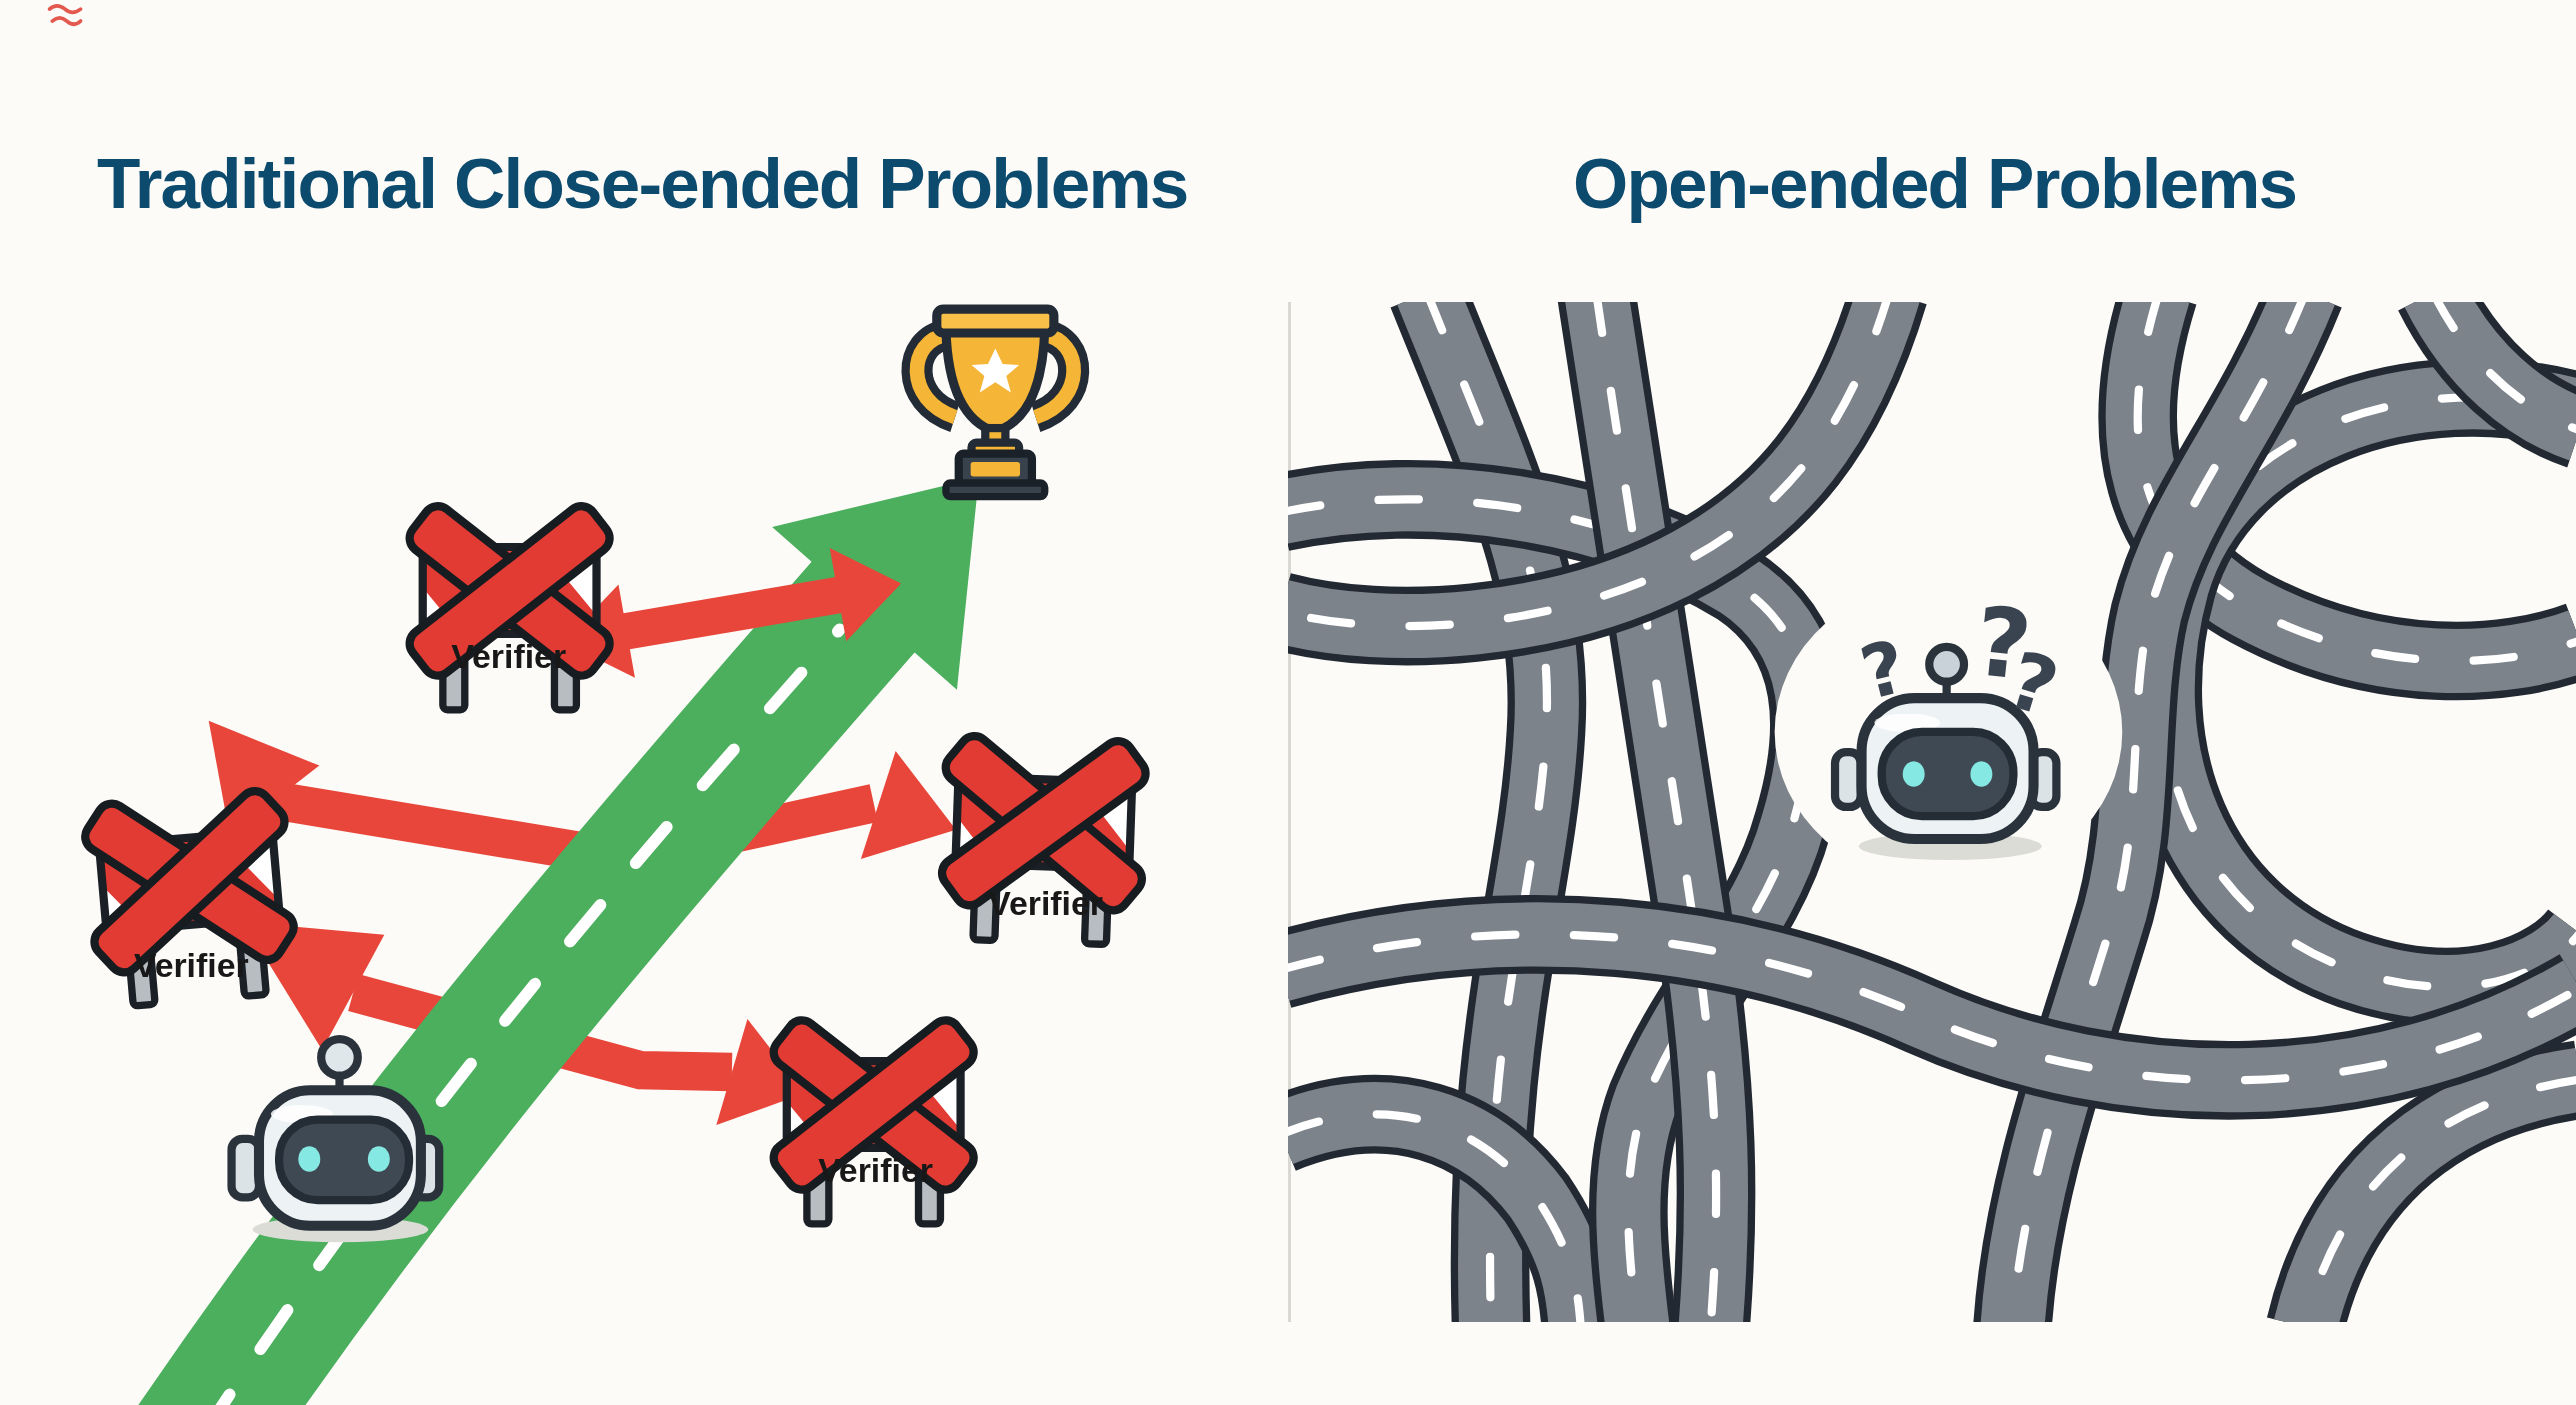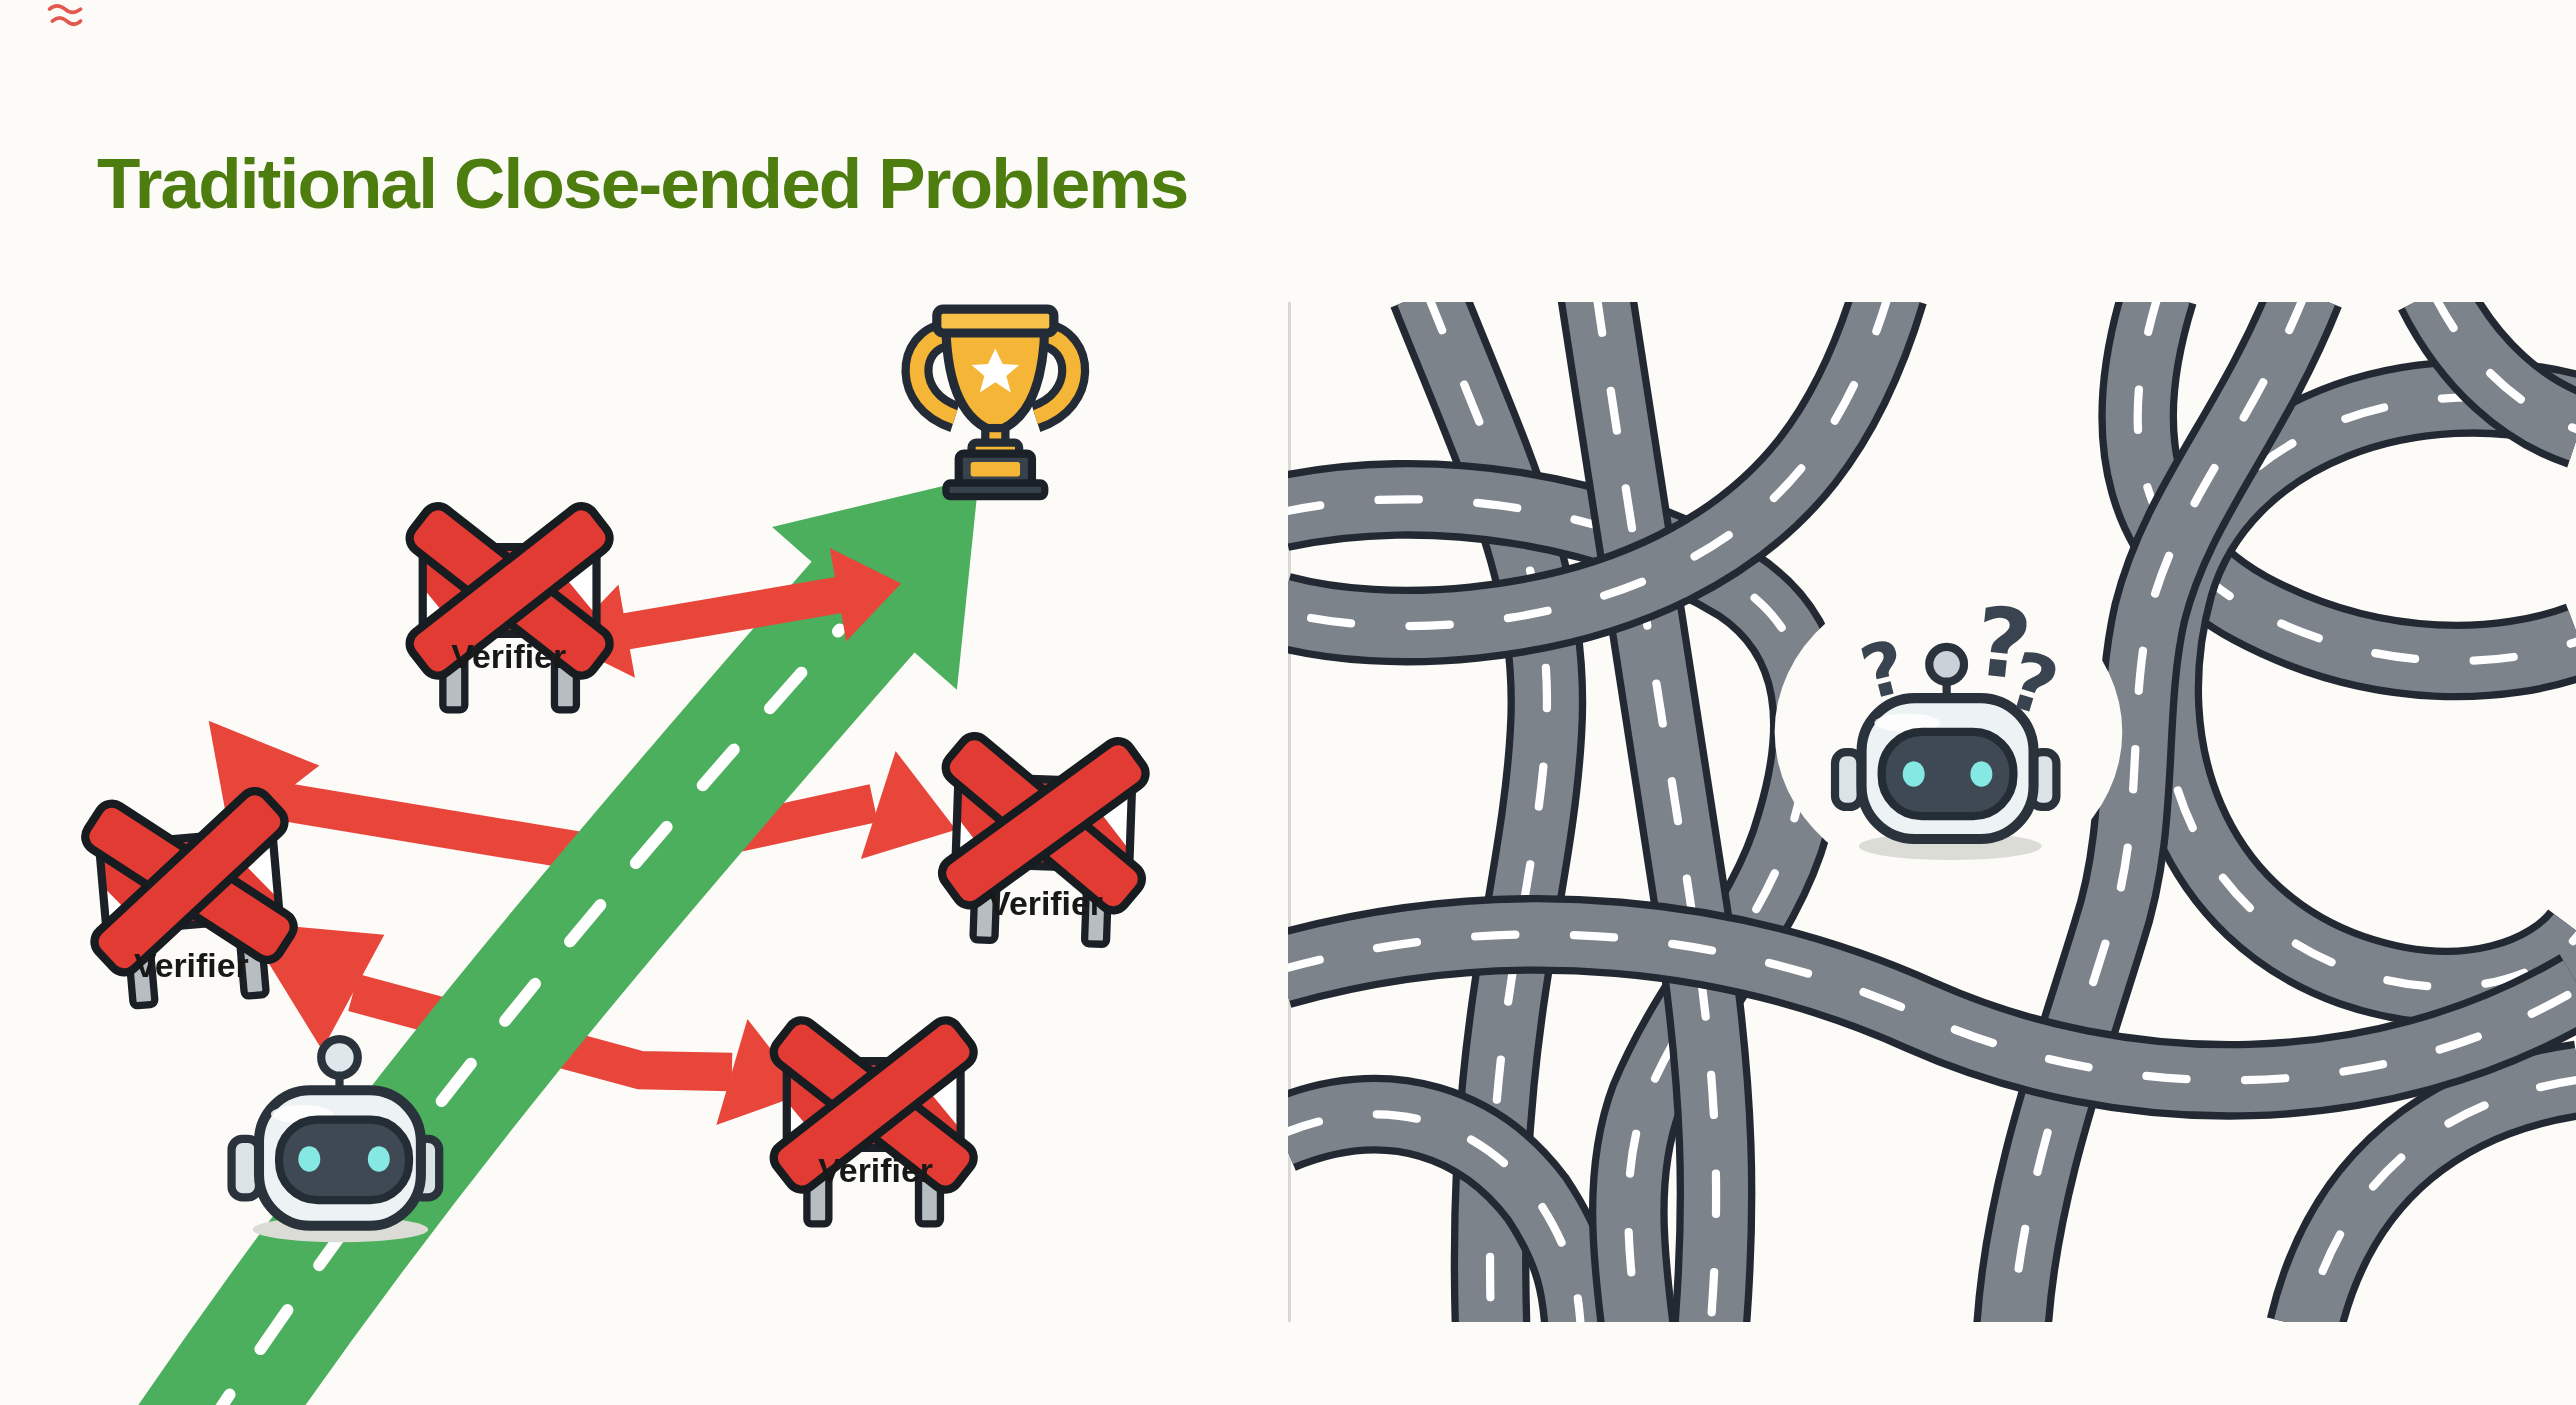--- a/index.html
+++ b/index.html
@@ -1,32 +1,33 @@
 <!DOCTYPE html>
 <html style="font-size:14.6px"><head>
 <meta charset="utf-8">
 <style>
   html,body{margin:0;padding:0;}
   body{font-family:"Liberation Sans",sans-serif;background:#e8e8e8;}
   .canvas{position:relative;width:2576px;height:1405px;overflow:hidden;background:#fcfbf8;}
-  .panel-title{position:absolute;font-weight:700;font-size:71px;letter-spacing:-1.8px;color:#4d7c0f;white-space:nowrap;}
+  .panel-title{position:absolute;font-weight:700;font-size:71px;letter-spacing:-1.8px;color:#0c4a6e;white-space:nowrap;}
   .panel-title.left{left:97px;top:143px;}
   .panel-title.right{left:1573px;top:143px;}
   .left-svg{position:absolute;left:0;top:0;}
   .right-svg{position:absolute;left:1288px;top:302px;}
   .divider-line{position:absolute;left:1288px;top:302px;width:2.7px;height:1020px;background:#d9d8d3;}
   svg text.verifier{font-family:"Liberation Sans",sans-serif;font-weight:700;font-size:37px;fill:#181818;}
   svg text.qmark{font-family:"DejaVu Sans",sans-serif;font-weight:700;fill:#3a4450;}
 </style>
 </head>
 <body>
 
 <div class="canvas">
 
   <div class="panel-title left">Traditional Close-ended Problems</div>
+  <div class="panel-title right">Open-ended Problems</div>
 
   <svg class="left-svg" width="1290" height="1405" viewBox="0 0 1410 1536">
 
     <path d="M54 10 q8 -7 17 0 q8 7 17 0 M57 23 q8 -7 16 0 q8 7 15 0" stroke="#e0473c" stroke-width="4" fill="none" stroke-linecap="round" opacity="0.9"></path>
 
     <g fill="#e8463a" stroke="none">
       <path d="M300 875 L680 938 L955 878" fill="none" stroke="#e8463a" stroke-width="42"></path>
       <polygon points="228,788 349,837 251,913"></polygon>
       <polygon points="1045,907 941,939 979,821"></polygon>
     </g>

